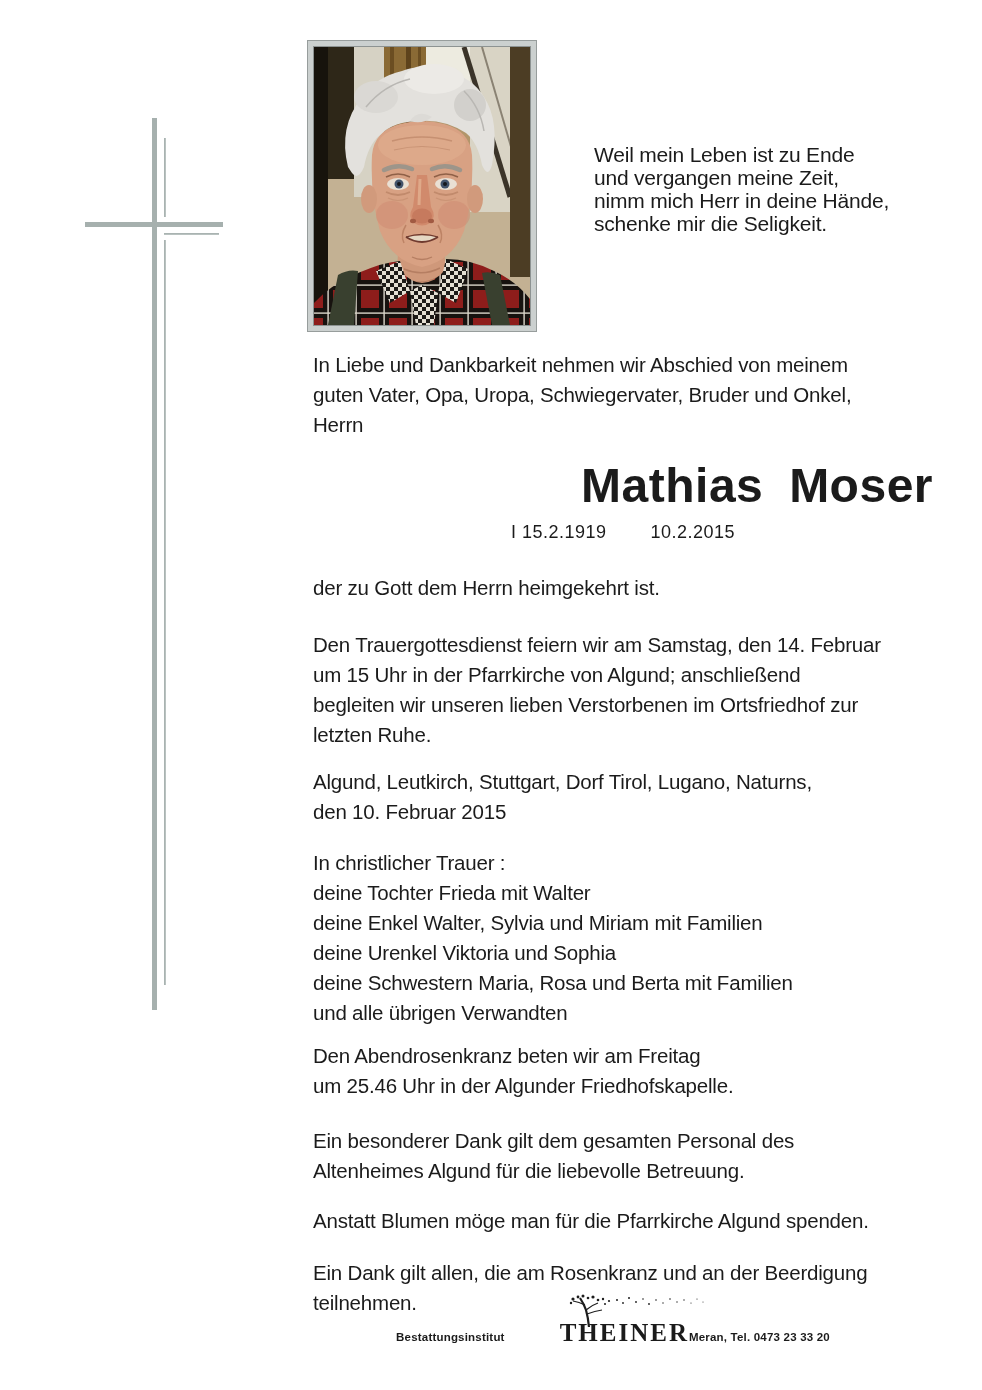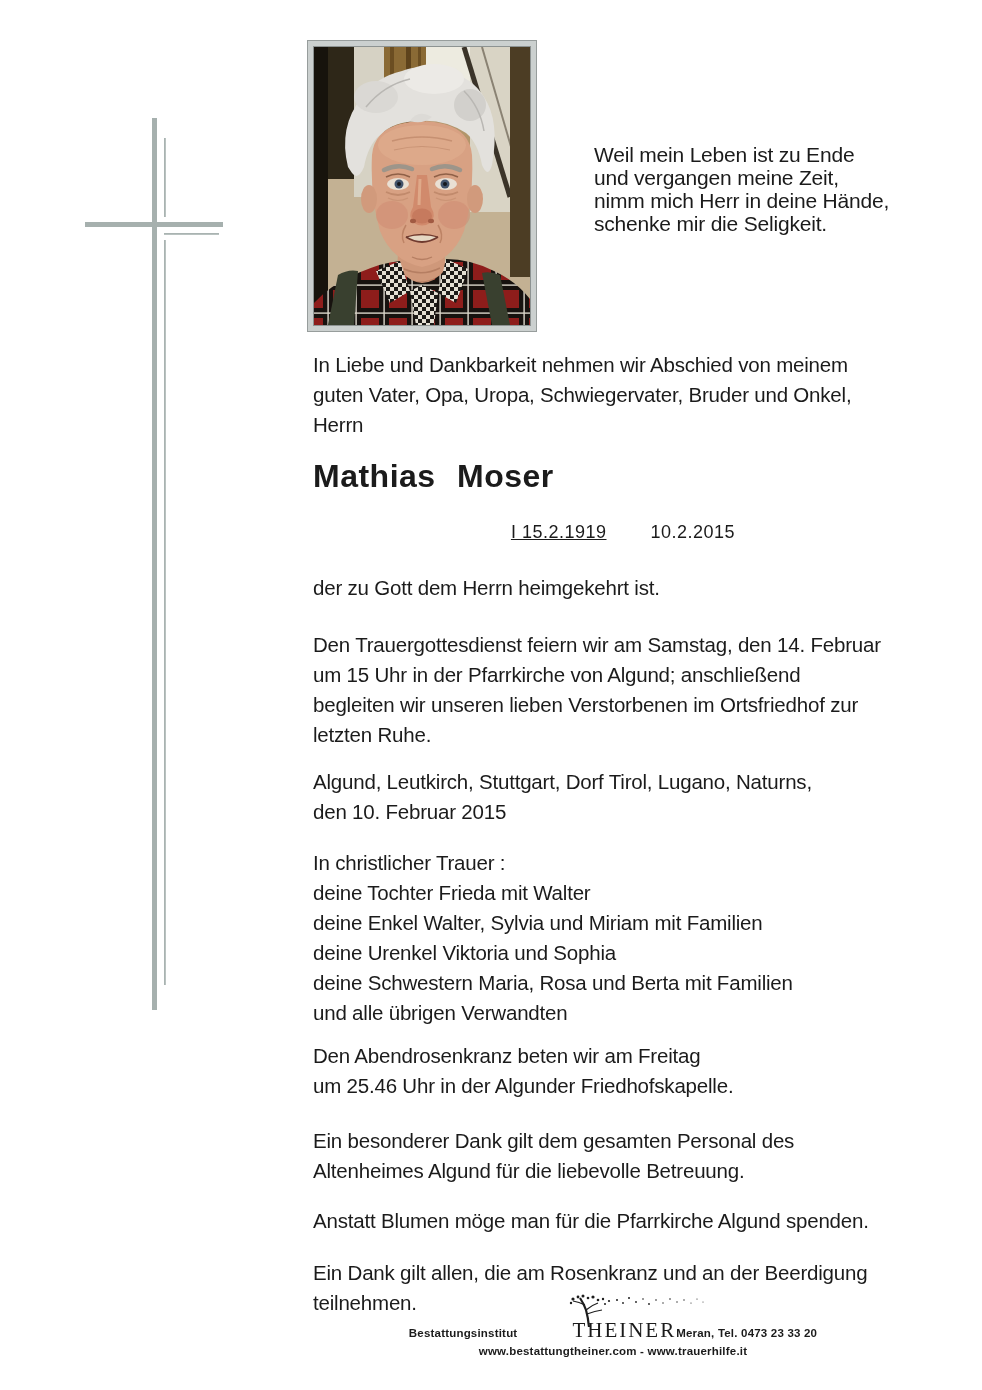--- a/index.html
+++ b/index.html
@@ -6,29 +6,29 @@
   body{
     width:982px;height:1390px;position:relative;overflow:hidden;
     background:#ffffff;color:#1b1b1b;
     font-family:"Liberation Sans",sans-serif;
   }
   .txt{position:absolute;white-space:pre-line;letter-spacing:-0.2px;}
   .body-text{font-size:20.5px;line-height:30px;width:660px;}
   .verse{left:594px;top:143px;font-size:21px;line-height:23px;}
   .intro{left:313px;top:350px;}
   .name{
-    position:absolute;left:313px;top:458px;width:620px;text-align:left;
-    font-size:32px;font-weight:bold;letter-spacing:0.5px;word-spacing:12px;
+    position:absolute;left:313px;top:458px;width:620px;text-align:right;
+    font-size:48px;font-weight:bold;letter-spacing:0.5px;word-spacing:12px;
     white-space:nowrap;
   }
   .dates{
     position:absolute;left:313px;top:522px;width:620px;text-align:center;
     font-size:18px;letter-spacing:0.5px;
   }
-  .dates .birth{margin-right:44px;text-decoration:underline;}
+  .dates .birth{margin-right:44px;}
   .p-homecoming{left:313px;top:573px;}
   .p-service{left:313px;top:630px;}
   .p-places{left:313px;top:767px;}
   .p-mourners{left:313px;top:848px;}
   .p-rosary{left:313px;top:1041px;}
   .p-thanks-staff{left:313px;top:1126px;}
   .p-donation{left:313px;top:1206px;}
   .p-thanks-all{left:313px;top:1258px;}
 
   .cross{position:absolute;left:80px;top:112px;}
@@ -38,21 +38,21 @@
     box-sizing:border-box;background:#cbd0cf;border:1px solid #979d9c;
     padding:6px;
   }
   .photo svg{display:block;width:216px;height:278px;outline:1px solid #8d9392;}
 
   .footer{
     position:absolute;left:283px;top:1320px;width:660px;text-align:center;
   }
   .footer-line1{position:relative;display:inline-block;line-height:1;white-space:nowrap;}
   .inst-label{font-size:11.5px;font-weight:600;letter-spacing:0.2px;margin-right:7px;}
-  .inst-name{font-family:"Liberation Serif",serif;font-size:21px;letter-spacing:2px;font-weight:400;margin-left:48px;}
+  .inst-name{font-family:"Liberation Serif",serif;font-size:25px;letter-spacing:2px;font-weight:700;margin-left:48px;}
   .inst-contact{font-size:11.5px;font-weight:600;letter-spacing:0.2px;}
   .footer-line2{font-size:11.5px;font-weight:600;letter-spacing:0.2px;margin-top:4px;}
   .tree{position:absolute;left:calc(50% - 54px);top:-27px;}
 </style>
 </head>
 <body>
 
 <svg class="cross" width="150" height="905" viewBox="0 0 150 905" aria-hidden="true">
   <rect x="72" y="6" width="5" height="892" fill="#a6b0ae"></rect>
   <rect x="5" y="110" width="138" height="5" fill="#a6b0ae"></rect>
@@ -219,14 +219,13 @@
         <circle cx="111" cy="6" r="0.8"></circle>
           <circle cx="118" cy="9" r="0.7"></circle>
           <circle cx="125" cy="7" r="0.7"></circle>
         <circle cx="132" cy="10" r="0.6"></circle>
           <circle cx="138" cy="6" r="0.6"></circle>
           <circle cx="144" cy="9" r="0.5"></circle>
       </g>
     </svg>
     <span class="inst-label">Bestattungsinstitut</span><span class="inst-name">THEINER</span><span class="inst-contact">Meran, Tel. 0473 23 33 20</span>
   </div>
-  <div class="footer-line2">www.bestattungtheiner.com - www.trauerhilfe.it</div>
 </div>
 
 </body></html>

